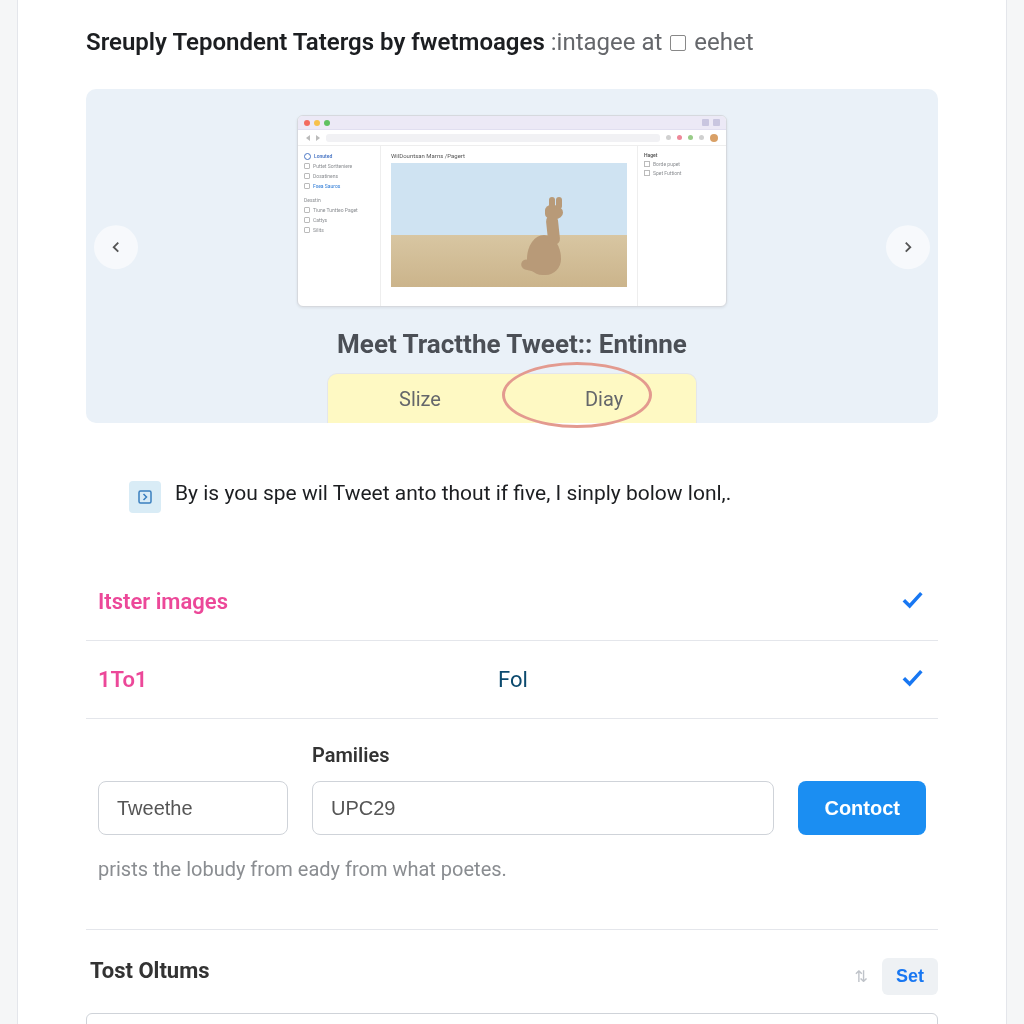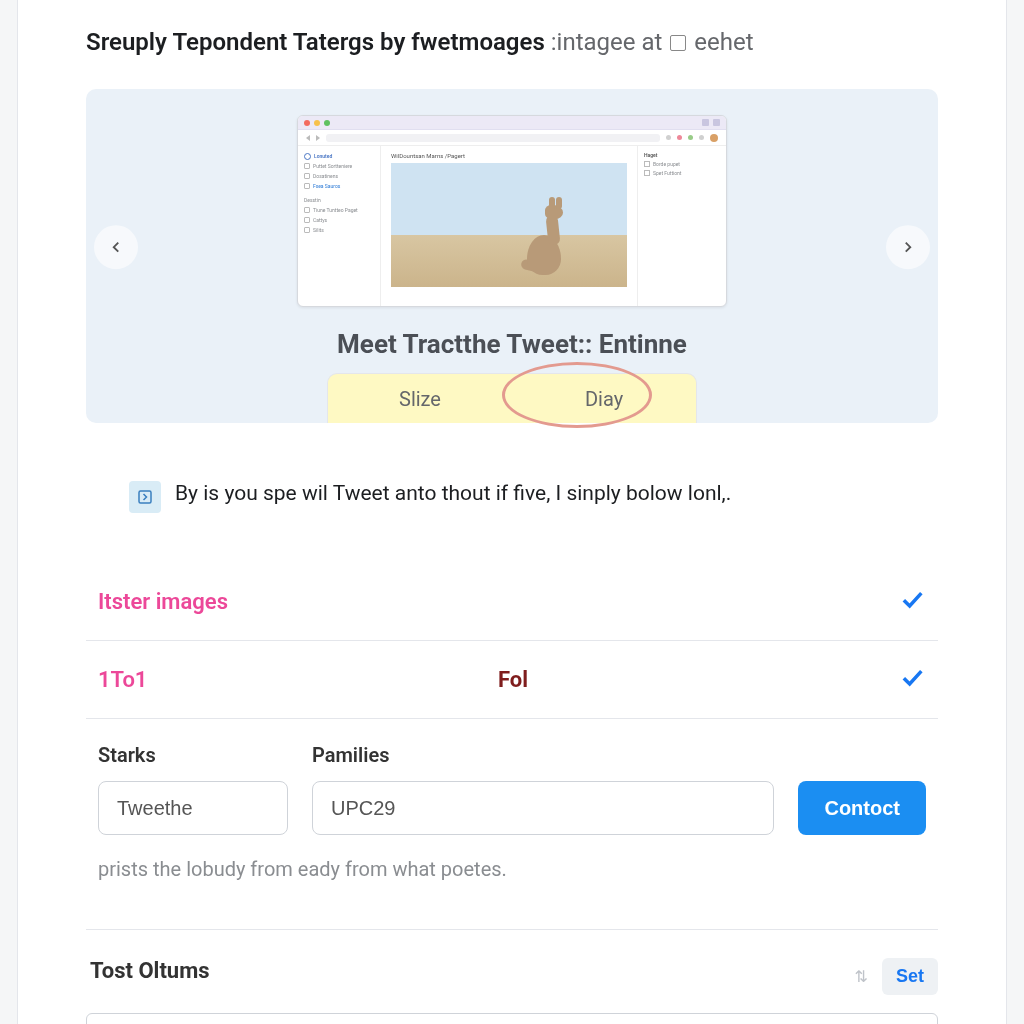--- a/index.html
+++ b/index.html
@@ -180,21 +180,21 @@
   }
   .row {
     display:flex; align-items:center;
     padding: 22px 12px;
     border-bottom:1px solid #e4e6eb;
     font-size:22px;
   }
   .row:first-child { border-top:1px solid transparent; }
   .row .left { flex:1; font-weight:600; color:#ec4899; }
   .row .mid { flex:1; text-align:left; }
-  .row .mid.link { color:#7f1d1d; font-weight:700; }
+  .row .mid.link { color:#0c4a6e; font-weight:400; }
   .row .chk { color:#1877f2; }
   .row .chk svg{ width:28px; height:28px; }
 
   
   .form-row {
     display:flex; gap:24px; align-items:flex-end;
     padding: 24px 12px 0 12px;
   }
   .field { display:flex; flex-direction:column; }
   .field label { font-size:20px; font-weight:600; color:#333; margin-bottom:14px;}
@@ -349,21 +349,20 @@
         <span class="chk">
           <svg viewBox="0 0 24 24" fill="none" stroke="currentColor" stroke-width="3">
               <polyline points="5 13 10 18 20 7"></polyline>
             </svg>
         </span>
       </div>
     </div>
 
     <div class="form-row">
       <div class="field starks">
-        <label>Starks</label>
         <input type="text" value="Tweethe" style="">
       </div>
       <div class="field pam">
         <label>Pamilies</label>
         <input type="text" value="UPC29" style="">
       </div>
       <button class="btn-primary">Contoct</button>
     </div>
     <div class="hint">prists the lobudy from eady from what poetes.</div>
 

